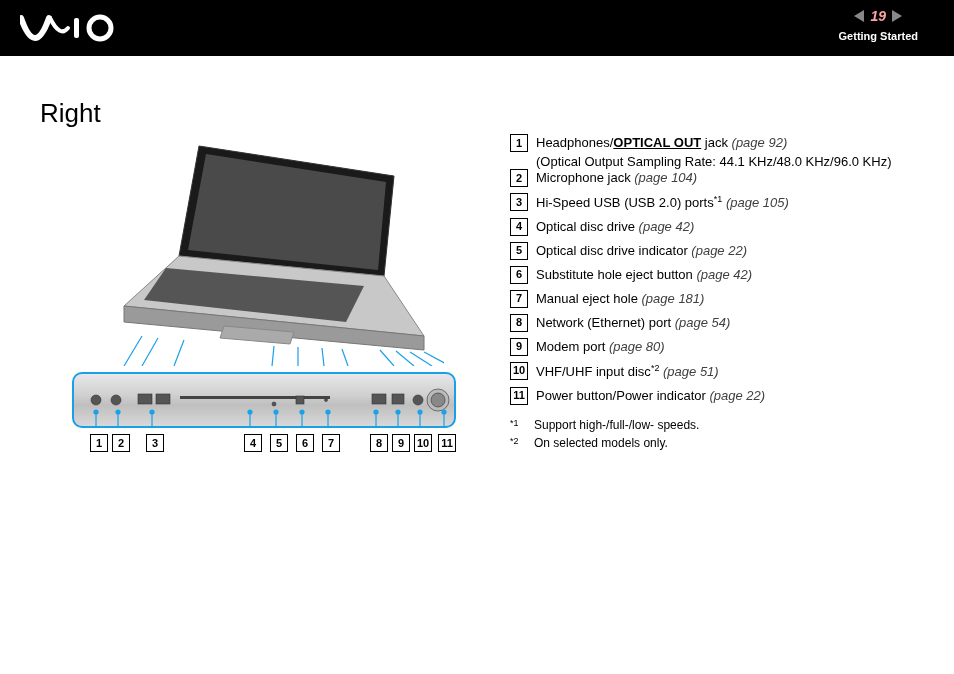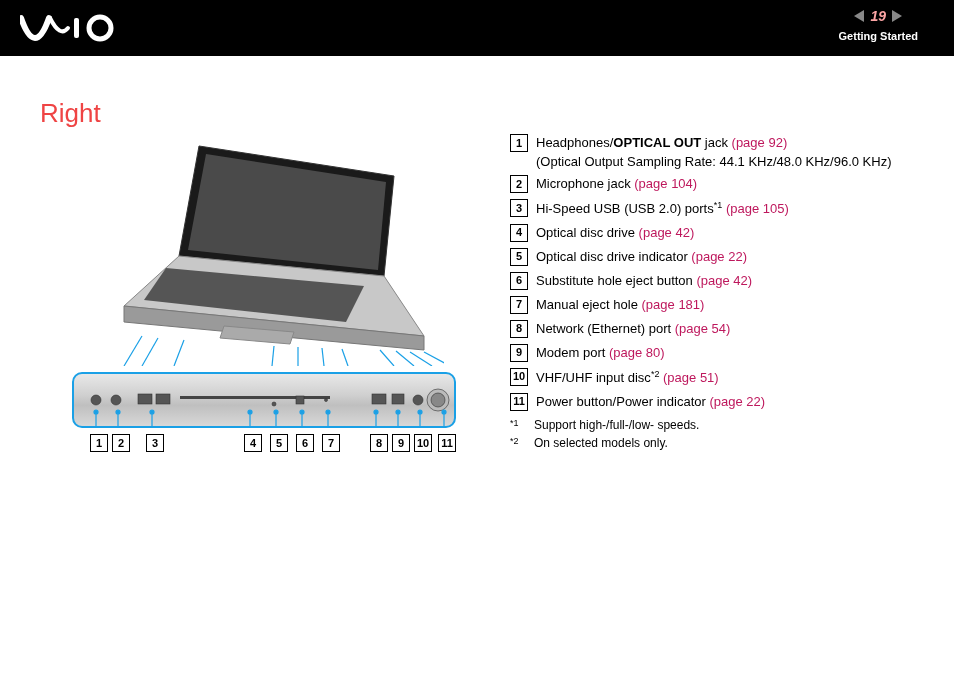--- a/index.html
+++ b/index.html
@@ -65,21 +65,21 @@
     position: absolute;
     left: 0;
     top: 56px;
     right: 0;
     bottom: 0;
   }
   .heading {
     position: absolute;
     left: 40px;
     top: 42px;
-    color: #ef4444;
+    color: #000000;
     font-size: 26px;
     font-weight: normal;
   }
   .figure {
     position: absolute;
     left: 64px;
     top: 80px;
     width: 400px;
   }
   .laptop-placeholder {
@@ -126,44 +126,43 @@
     width: 420px;
   }
   .list-row {
     display: flex;
     align-items: flex-start;
     gap: 8px;
     margin-bottom: 6px;
     line-height: 1.35;
   }
   .list-row .text { flex: 1; }
-  .list-row .link { color: #be185d; }
+  .list-row .link { color: #404040; font-style: italic; }
   .sub-row {
     margin-left: 26px;
     margin-top: -4px;
-    margin-bottom: 6px;
     font-size: 13px;
   }
   .footnotes {
     position: absolute;
     left: 510px;
     top: 362px;
     font-size: 12px;
   }
   .footnotes .fn {
     display: flex;
     gap: 10px;
     margin-bottom: 4px;
   }
   .footnotes .fn .sup {
     font-size: 9px;
     min-width: 14px;
   }
   sup { font-size: 9px; }
-  .bold { font-weight: bold; }
+  .bold { font-weight: bold; text-decoration: underline; }
 </style>
 </head>
 <body>
 
 <div class="topbar">
   <div class="logo">
     <svg width="100" height="28" viewBox="0 0 100 28">
       <g fill="#fff">
         <path d="M1 4 Q 8 24 15 24 Q 22 24 29 4" stroke="#fff" stroke-width="6" fill="none" stroke-linecap="round"></path>
         <path d="M30 4 Q 40 24 48 14" stroke="#fff" stroke-width="4" fill="none" stroke-linecap="round"></path>

